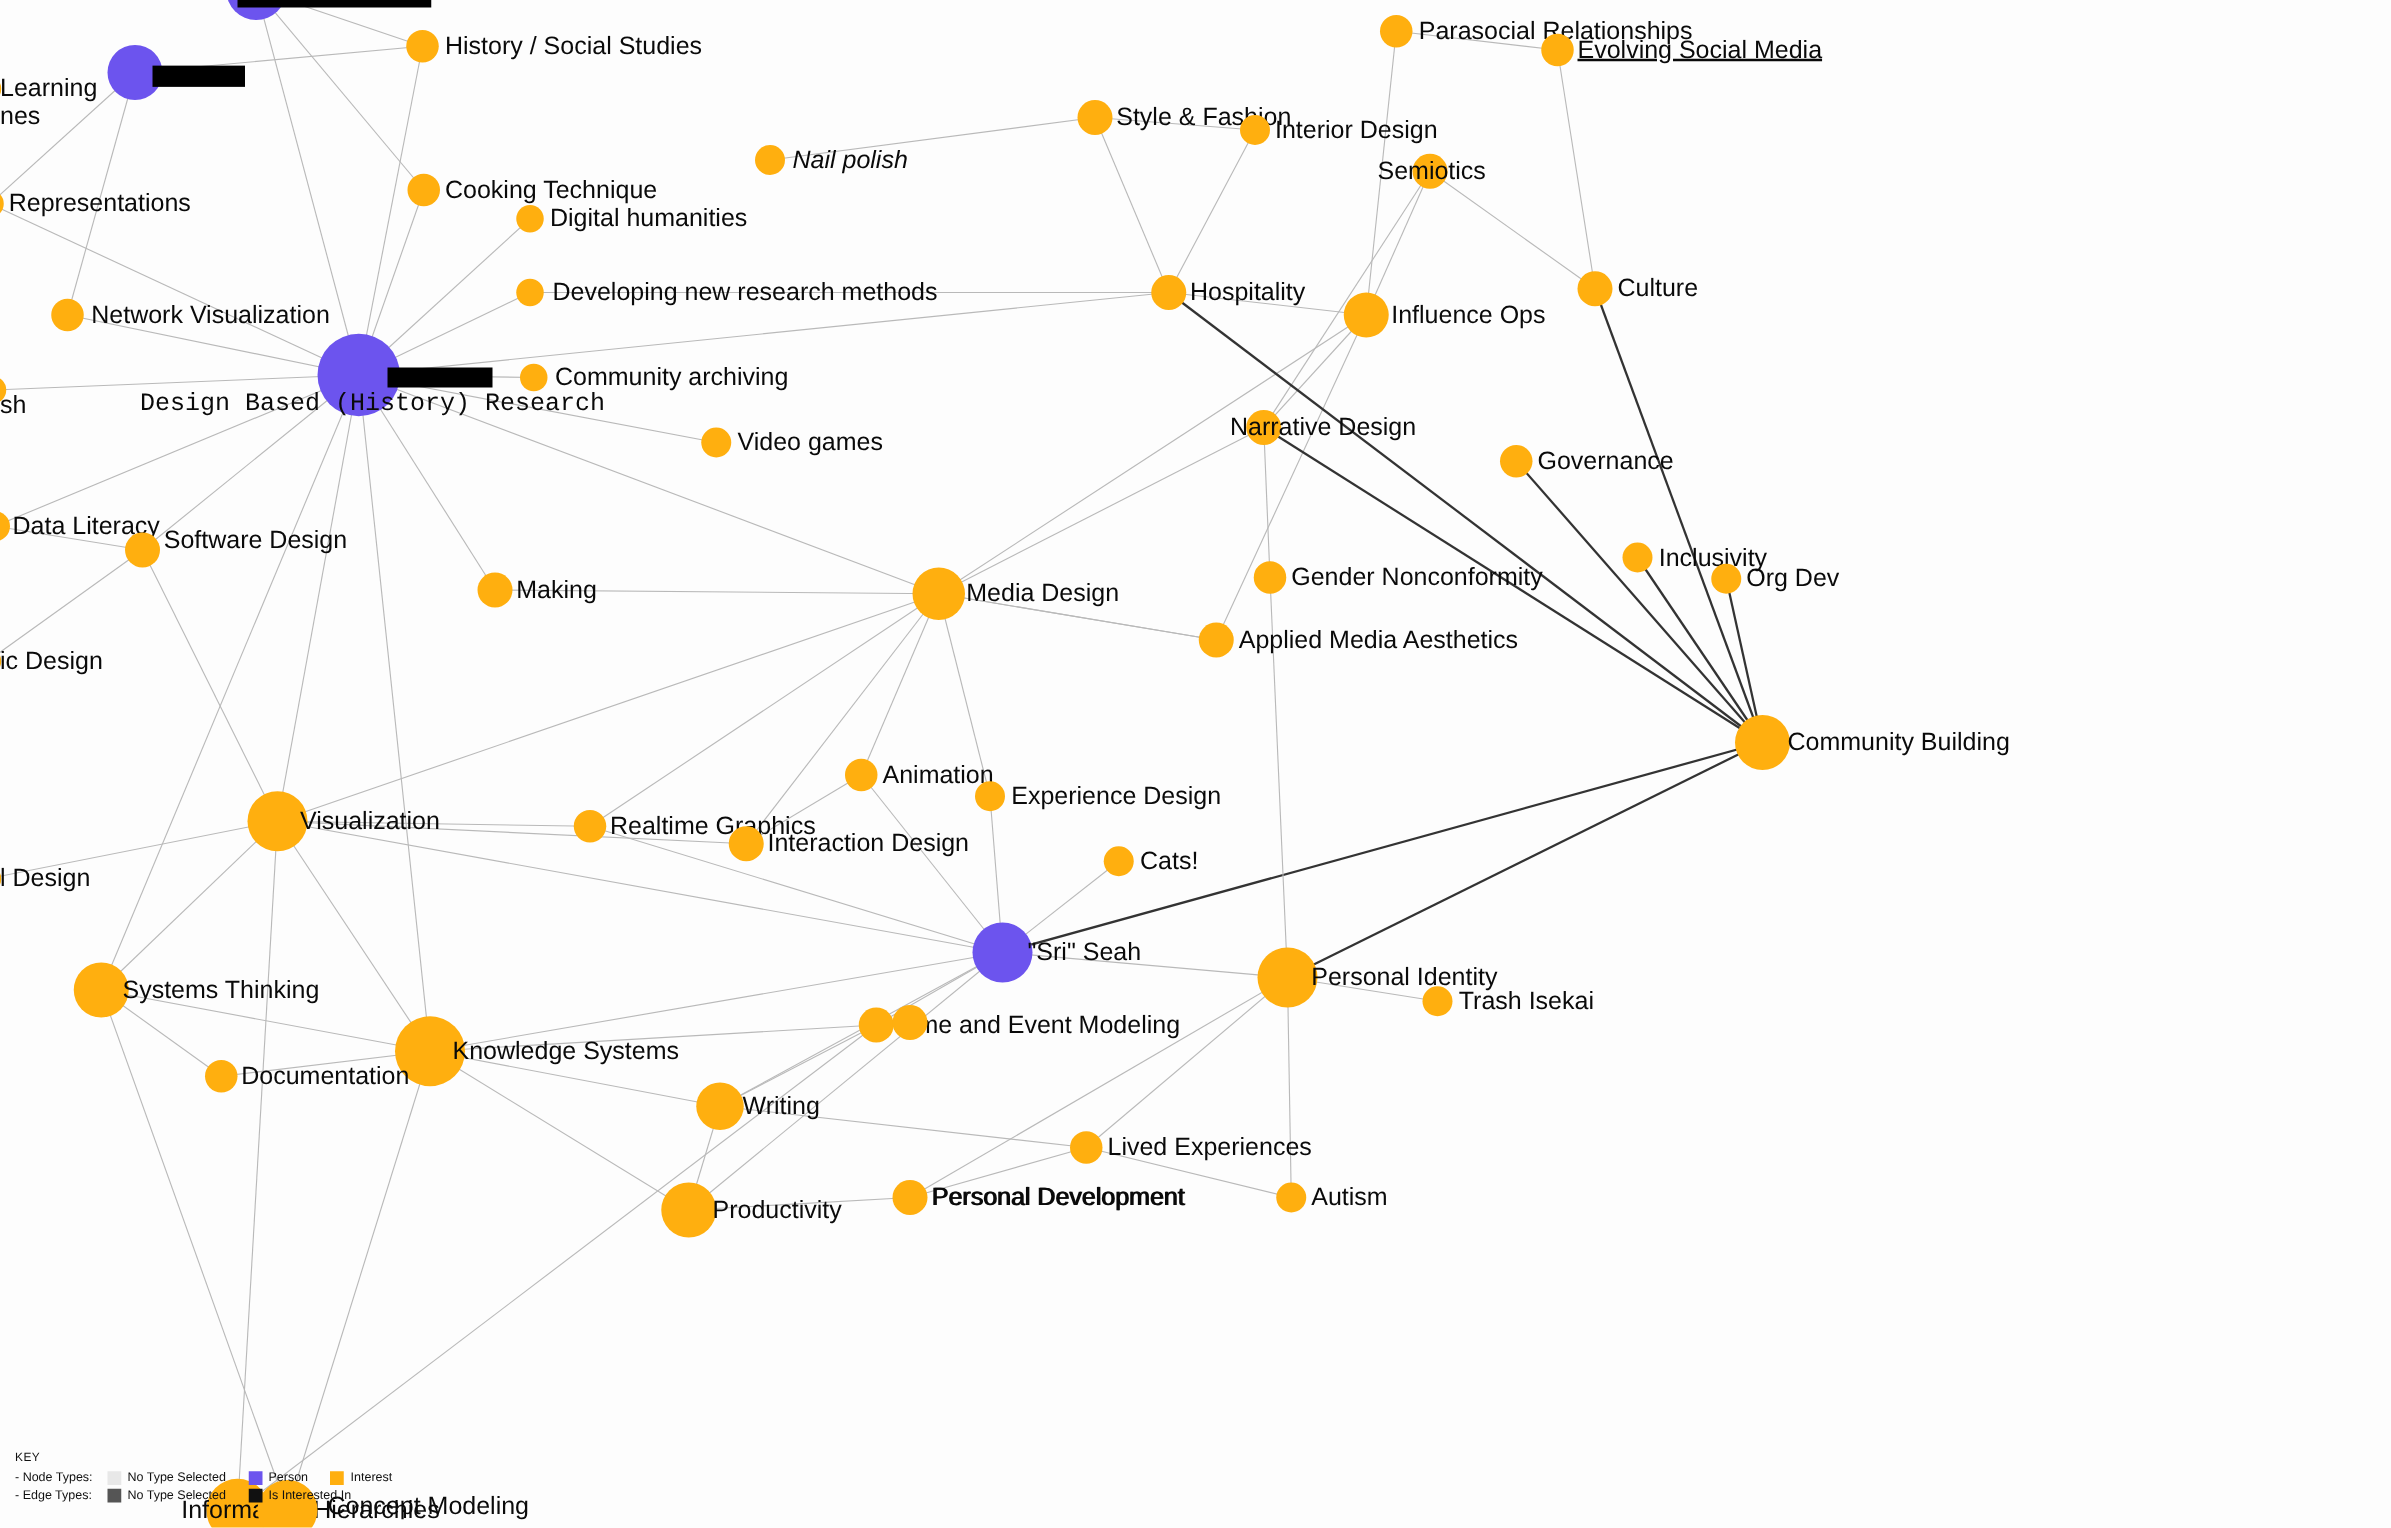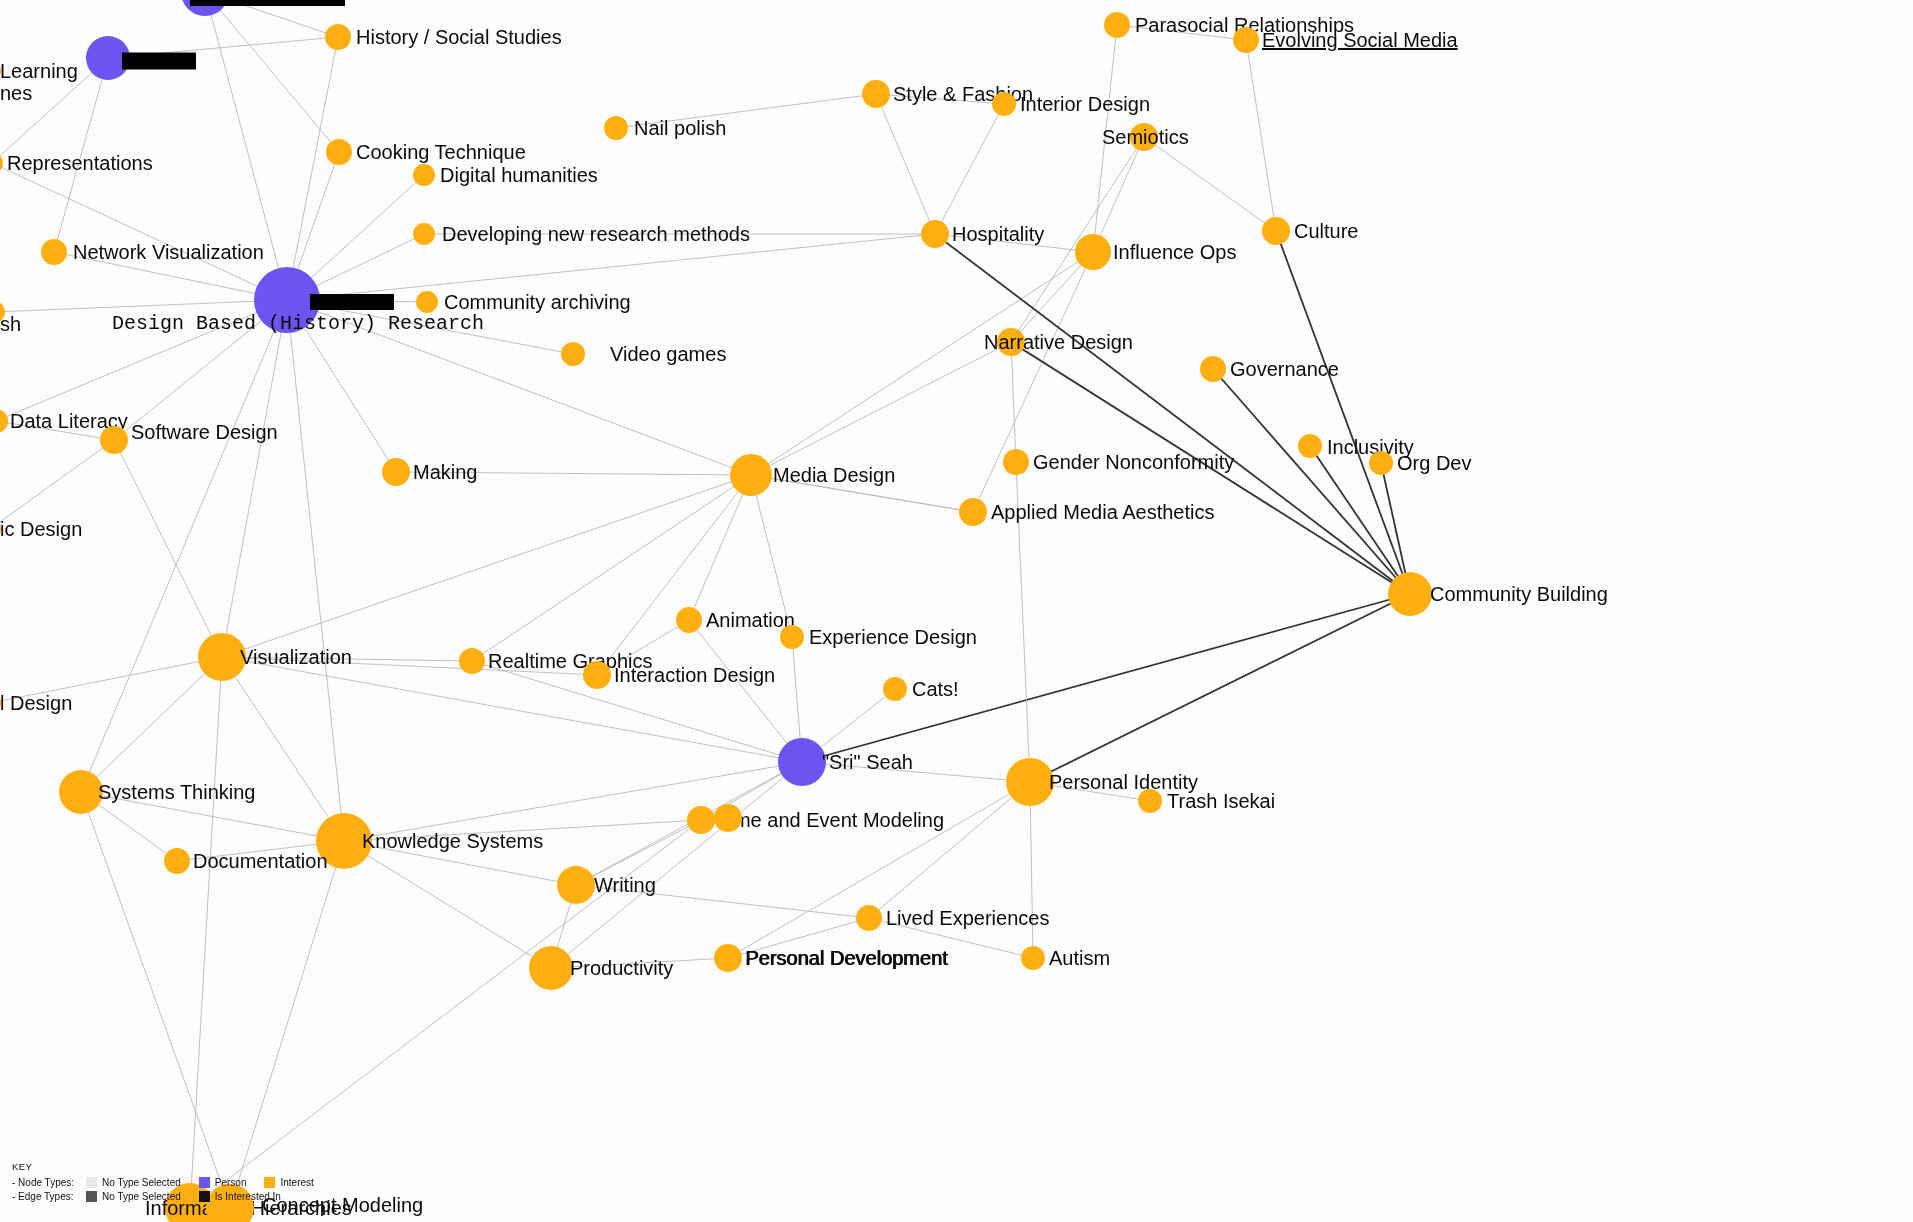--- a/index.html
+++ b/index.html
@@ -206,40 +206,40 @@
       <div class="node person" style="left: 108px; top: 58px; width: 44px; height: 44px;"></div>
       <div class="redaction-bar" style="left: 122px; top: 61px; width: 74px; height: 17px;"></div>
       <div class="node person" style="left: 287px; top: 300px; width: 66px; height: 66px;"></div>
       <div class="node-label" style="left: 112px; top: 324px; font-family: Liberation Mono, monospace;">Design Based (History) Research</div>
       <div class="redaction-bar" style="left: 310px; top: 302px; width: 84px; height: 16px;"></div>
       <div class="node person" style="left: 802px; top: 762px; width: 48px; height: 48px;"></div>
       <div class="node-label" style="left: 822px; top: 762px;">"Sri" Seah</div>
       <div class="node interest" style="left: 338px; top: 37px; width: 26px; height: 26px;"></div>
       <div class="node-label" style="left: 356px; top: 37px;">History / Social Studies</div>
       <div class="node interest" style="left: 616px; top: 128px; width: 24px; height: 24px;"></div>
-      <div class="node-label" style="left: 634px; top: 128px;">Nail polish</div>
+      <div class="node-label" style="left: 634px; top: 128px; font-style: italic;">Nail polish</div>
       <div class="node interest" style="left: 339px; top: 152px; width: 26px; height: 26px;"></div>
       <div class="node-label" style="left: 356px; top: 152px;">Cooking Technique</div>
       <div class="node interest" style="left: 424px; top: 175px; width: 22px; height: 22px;"></div>
       <div class="node-label" style="left: 440px; top: 175px;">Digital humanities</div>
       <div class="node interest" style="left: 424px; top: 234px; width: 22px; height: 22px;"></div>
       <div class="node-label" style="left: 442px; top: 234px;">Developing new research methods</div>
       <div class="node interest" style="left: 54px; top: 252px; width: 26px; height: 26px;"></div>
       <div class="node-label" style="left: 73px; top: 252px;">Network Visualization</div>
       <div class="node interest" style="left: 427px; top: 302px; width: 22px; height: 22px;"></div>
       <div class="node-label" style="left: 444px; top: 302px;">Community archiving</div>
       <div class="node interest" style="left: -6px; top: 312px; width: 22px; height: 22px;"></div>
       <div class="node-label" style="left: 0px; top: 312px; margin-top: 12px;">sh</div>
       <div class="node interest" style="left: -8px; top: 163px; width: 22px; height: 22px;"></div>
       <div class="node-label" style="left: 7px; top: 163px;">Representations</div>
       <div class="node interest" style="left: -10px; top: 71px; width: 22px; height: 22px;"></div>
       <div class="node-label" style="left: 0px; top: 71px;">Learning</div>
       <div class="node-label" style="left: 0px; top: 93px;">nes</div>
       <div class="node interest" style="left: 573px; top: 354px; width: 24px; height: 24px;"></div>
-      <div class="node-label" style="left: 590px; top: 354px; margin-left: 20px;">Video games</div>
+      <div class="node-label" style="left: 590px; top: 354px;">Video games</div>
       <div class="node interest" style="left: -4px; top: 421px; width: 24px; height: 24px;"></div>
       <div class="node-label" style="left: 10px; top: 421px;">Data Literacy</div>
       <div class="node interest" style="left: 114px; top: 440px; width: 28px; height: 28px;"></div>
       <div class="node-label" style="left: 131px; top: 432px;">Software Design</div>
       <div class="node interest" style="left: 396px; top: 472px; width: 28px; height: 28px;"></div>
       <div class="node-label" style="left: 413px; top: 472px;">Making</div>
       <div class="node interest" style="left: -10px; top: 529px; width: 22px; height: 22px;"></div>
       <div class="node-label" style="left: 0px; top: 529px;">ic Design</div>
       <div class="node interest" style="left: 751px; top: 475px; width: 42px; height: 42px;"></div>
       <div class="node-label" style="left: 773px; top: 475px;">Media Design</div>

